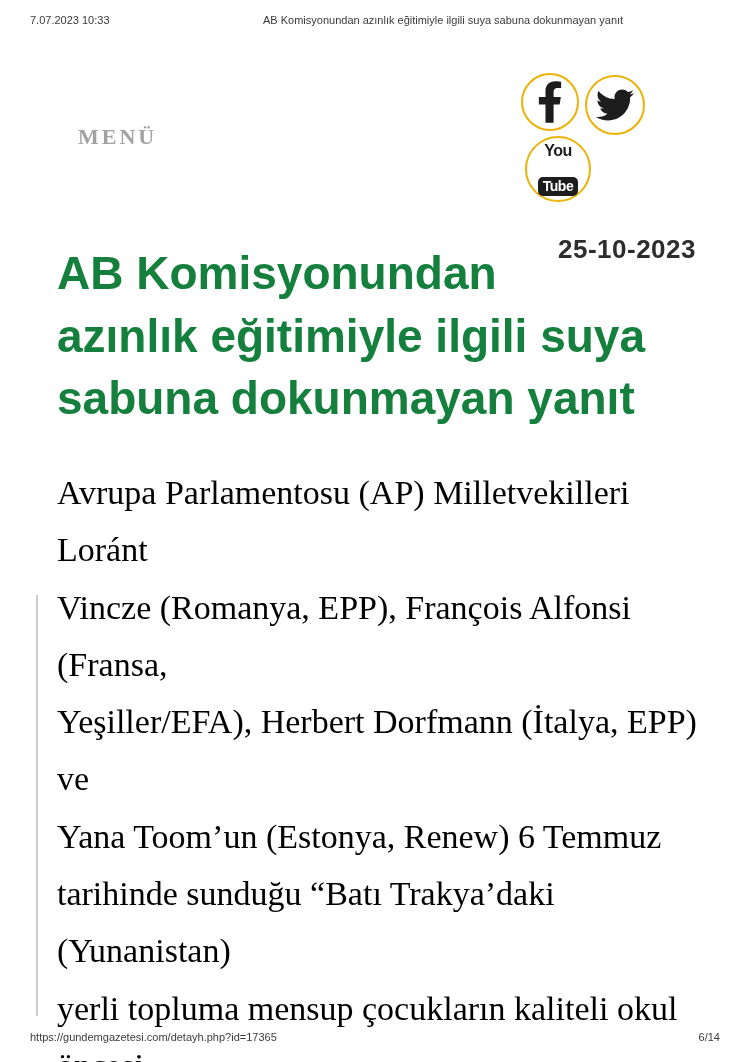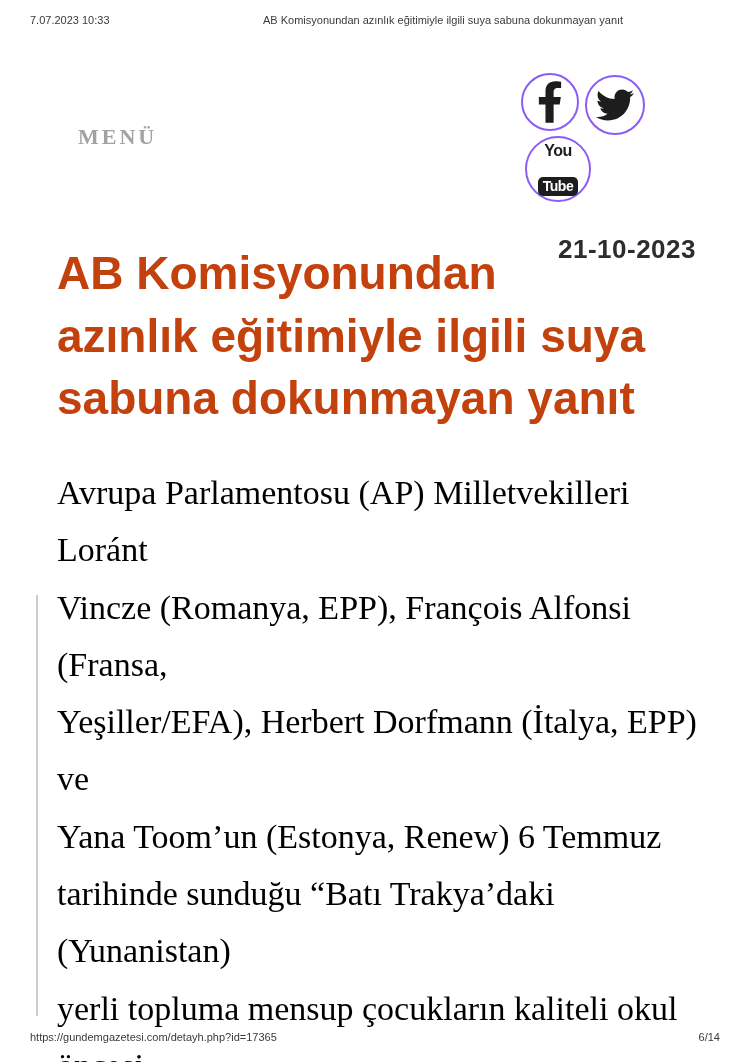--- a/index.html
+++ b/index.html
@@ -29,21 +29,21 @@
     font-family:"Liberation Serif", serif;
     font-weight:bold; font-size:22px; line-height:25px;
     letter-spacing:3px;
     color:#a2a2a2;
     cursor:pointer;
   }
 
   .icon-circle {
     position:absolute;
     border-radius:50%;
-    border:2px solid #8b5cf6;
+    border:2px solid #eab308;
     background:#ffffff;
     display:flex; align-items:center; justify-content:center;
     box-sizing:border-box;
     cursor:pointer;
   }
   .fb-circle { left:521px; top:73px;  width:58px; height:58px; }
   .tw-circle { left:585px; top:75px;  width:60px; height:60px; }
   .yt-circle { left:525px; top:136px; width:66px; height:66px; flex-direction:column; }
 
   .yt-top {
@@ -64,21 +64,21 @@
     position:absolute; top:234px; right:54px;
     font-size:26px; font-weight:bold;
     letter-spacing:0.5px;
     color:#2d2d2d;
   }
   .article-title {
     position:absolute; left:57px; top:242px;
     width:665px;
     font-size:46px; line-height:62.5px;
     font-weight:bold;
-    color:#c2410c;
+    color:#15803d;
     white-space:pre-line;
   }
   .article-body {
     position:absolute; left:57px; top:464px;
     width:670px;
     font-family:Liberation Serif, serif;
     font-size:34px; line-height:57.3px;
     color:#000000;
     white-space:pre-line;
   }
@@ -112,21 +112,21 @@
     </svg>
   </div>
 
   <div class="icon-circle yt-circle">
     <div style="display:flex;flex-direction:column;align-items:center;">
       <span class="yt-top">You</span>
       <span class="yt-bottom">Tube</span>
     </div>
   </div>
 
-  <div class="article-date">21-10-2023</div>
+  <div class="article-date">25-10-2023</div>
 
   <h1 class="article-title" style="margin:0;">AB Komisyonundan
 azınlık eğitimiyle ilgili suya
 sabuna dokunmayan yanıt</h1>
 
   <div class="article-body">Avrupa Parlamentosu (AP) Milletvekilleri Loránt
 Vincze (Romanya, EPP), François Alfonsi (Fransa,
 Yeşiller/EFA), Herbert Dorfmann (İtalya, EPP) ve
 Yana Toom’un (Estonya, Renew) 6 Temmuz
 tarihinde sunduğu “Batı Trakya’daki (Yunanistan)

